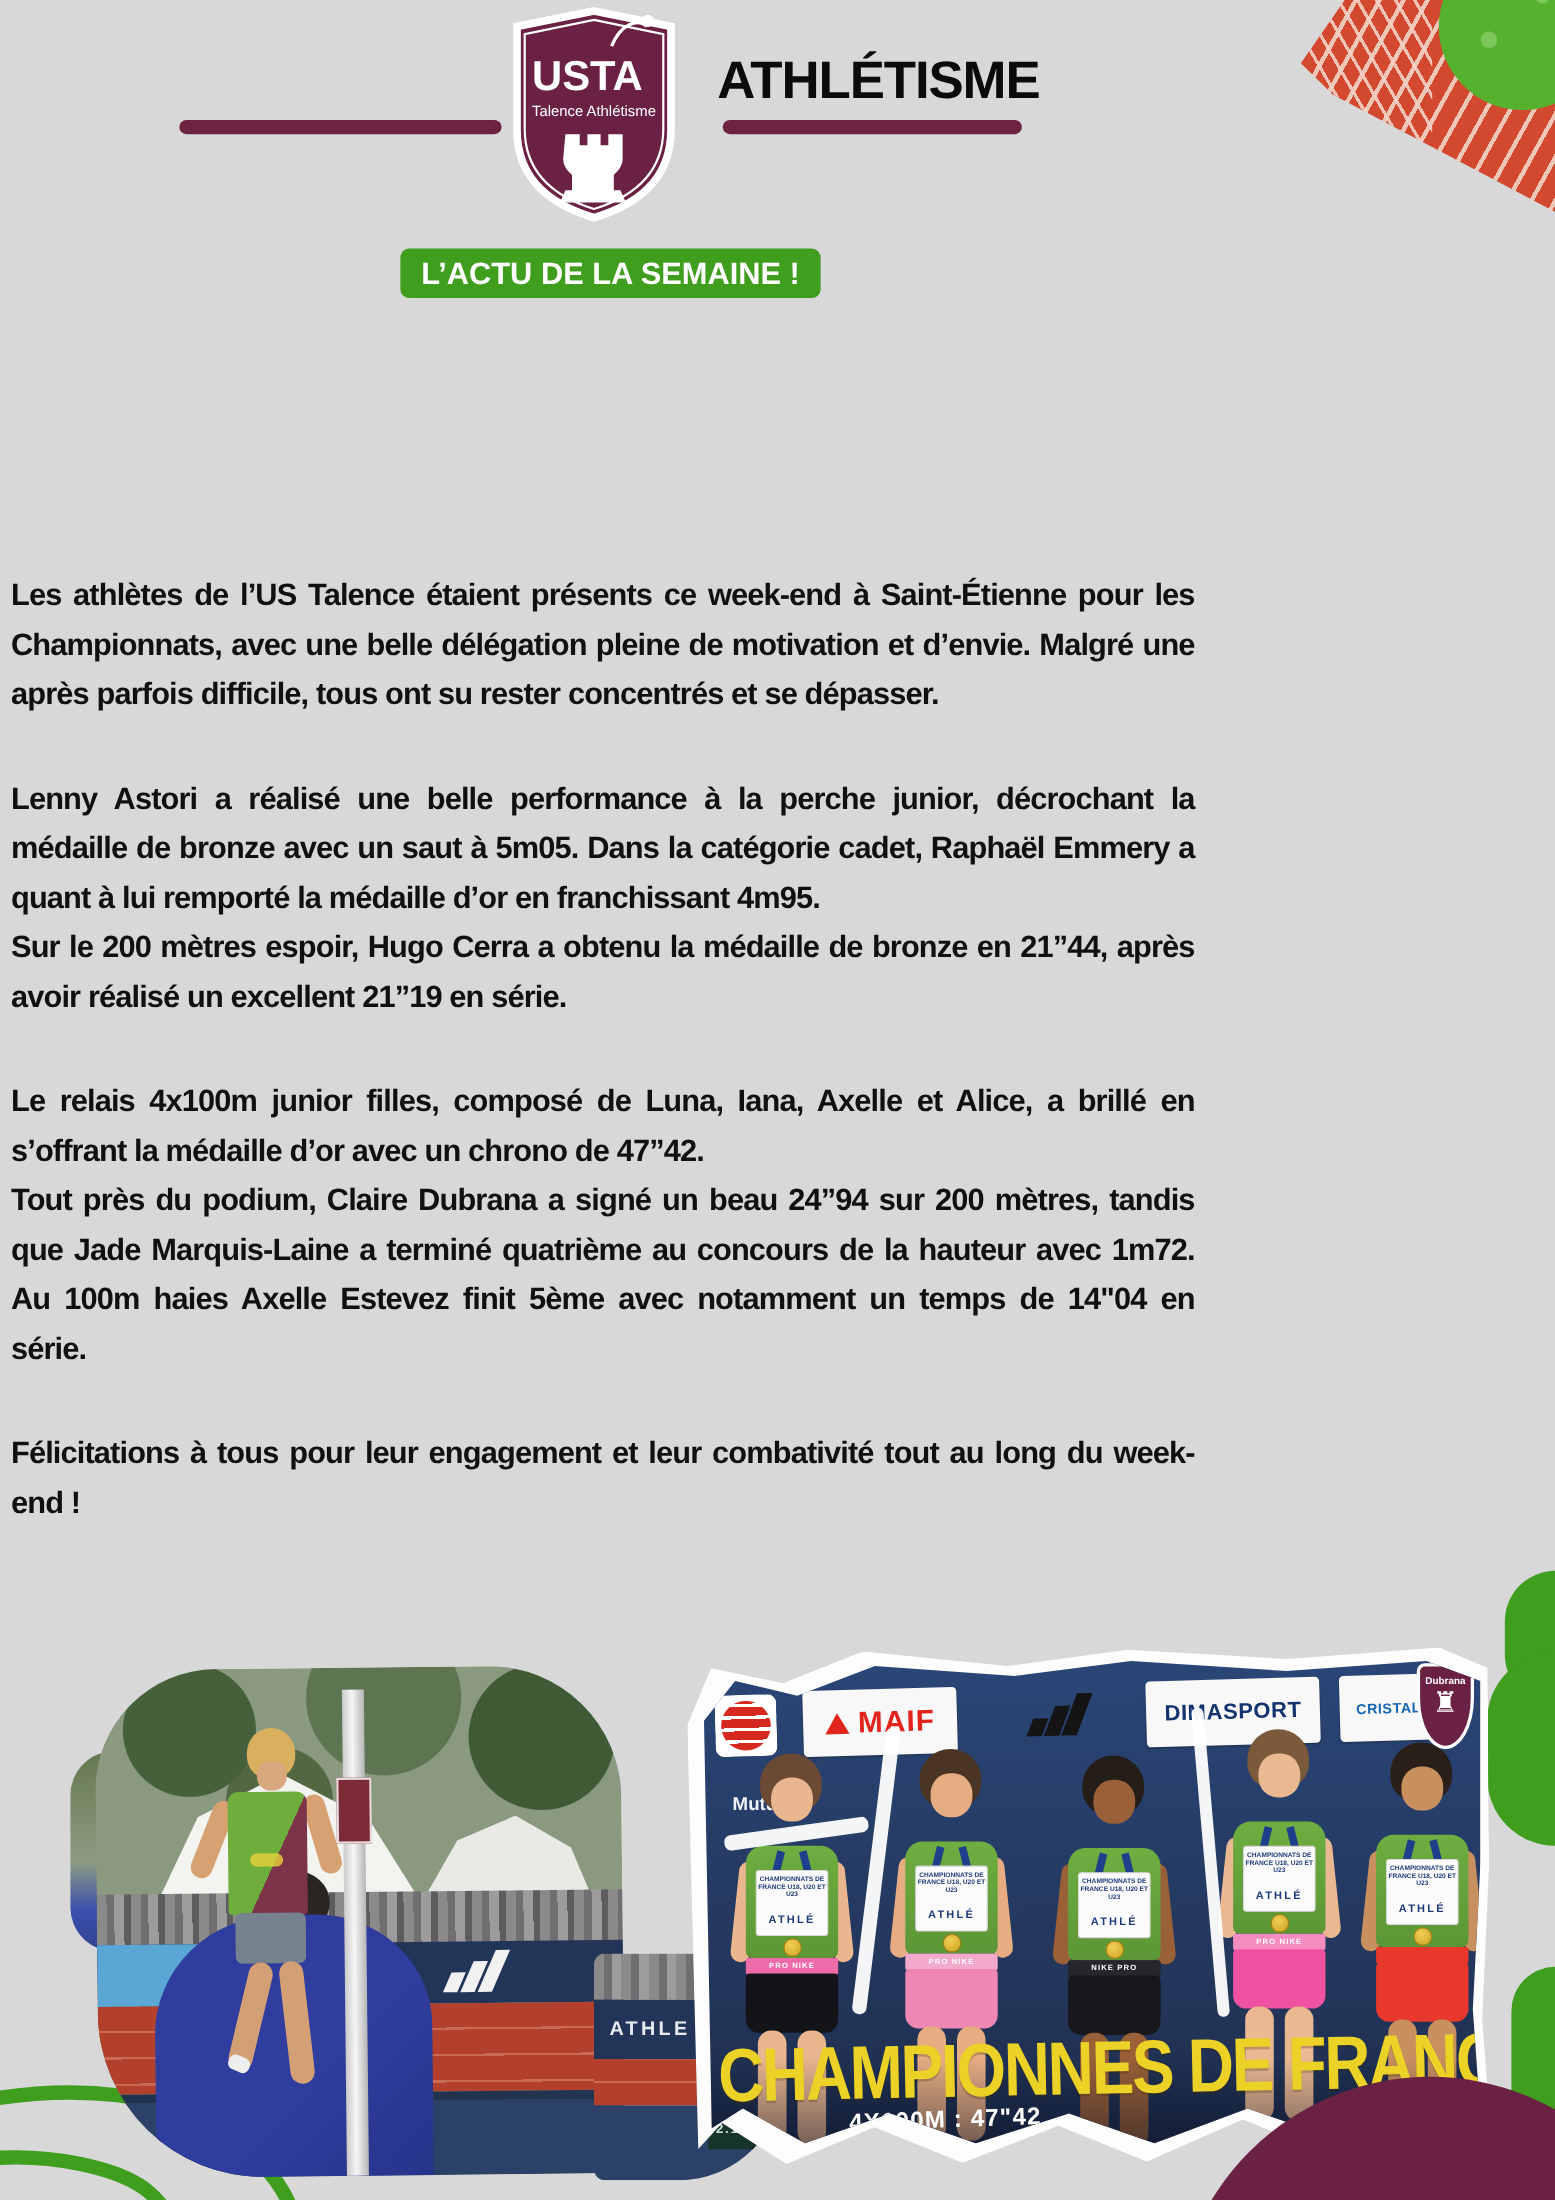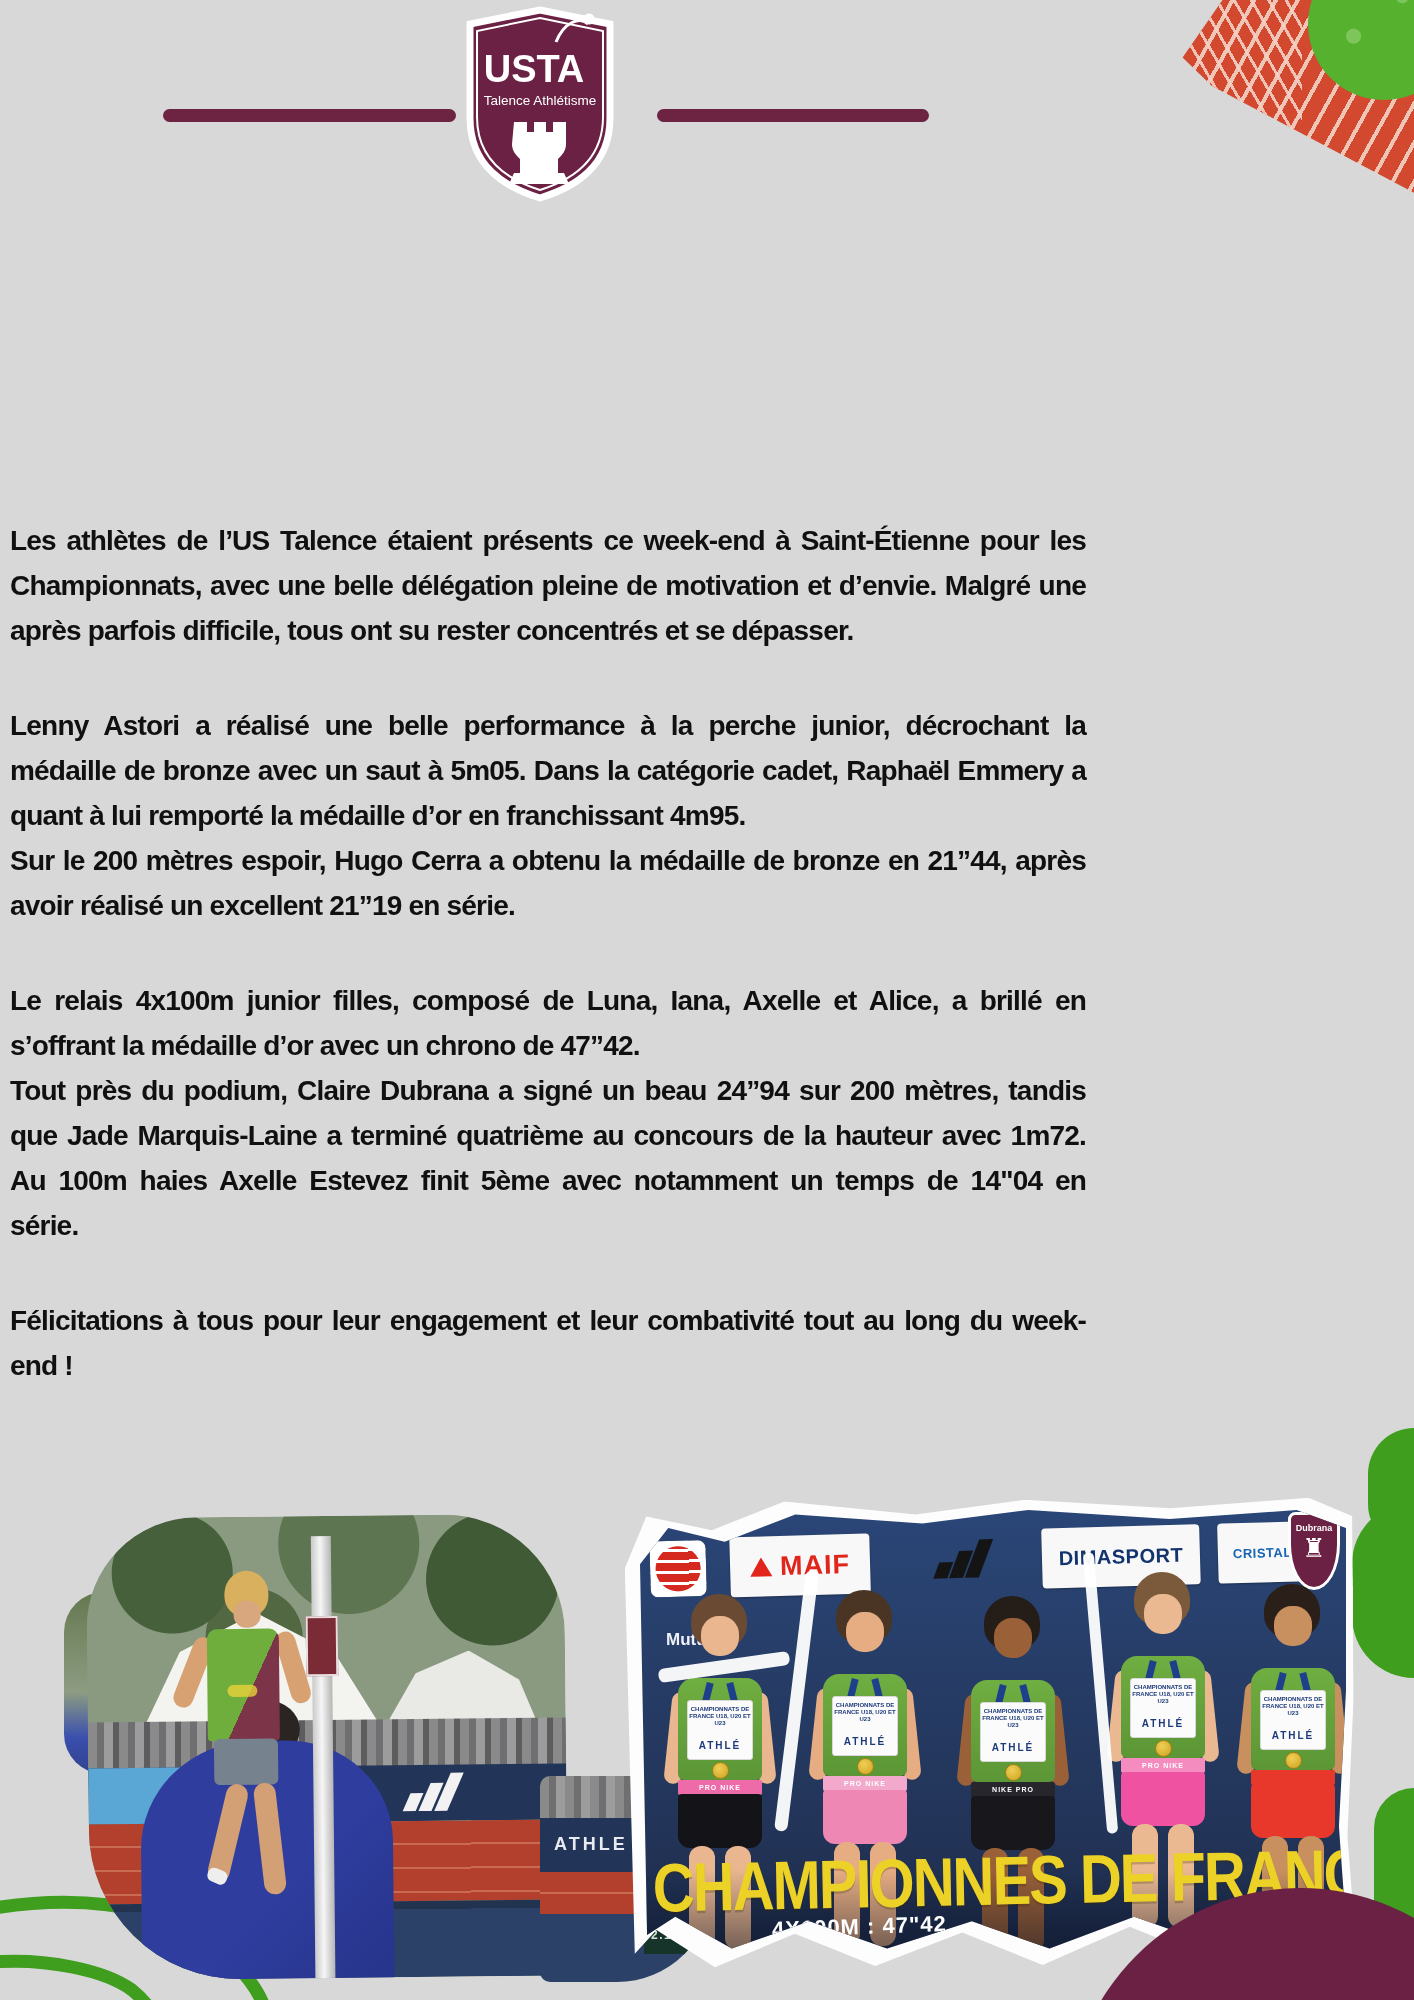--- a/index.html
+++ b/index.html
@@ -190,33 +190,37 @@
 <body>
 
 <div class="page">
 
   <div class="track-deco">
     <i class="track-stripes"></i>
     <i class="track-hatch"></i>
     <i class="track-infield"></i>
   </div>
 
+  <h1 class="club-title right">ATHLÉTISME</h1>
   <i class="title-bar left"></i>
   <i class="title-bar right"></i>
 
   <svg class="club-logo" width="152" height="196" viewBox="0 0 152 196">
     <path d="M76 4 L146 18 L146 112 C146 160 112 181 76 192 C40 181 6 160 6 112 L6 18 Z" fill="#6b2143" stroke="#ffffff" stroke-width="7"></path>
     <path d="M76 12 L139 25 L139 111 C139 154 108 174 76 184 C44 174 13 154 13 111 L13 25 Z" fill="none" stroke="#ffffff" stroke-width="2"></path>
     <text x="70" y="76" text-anchor="middle" fill="#ffffff" font-family="Liberation Sans, sans-serif" font-size="38" font-weight="bold">USTA</text>
     <path d="M92 36 C100 16 116 10 124 18" stroke="#ffffff" stroke-width="3" fill="none"></path>
     <circle cx="125" cy="13" r="5.5" fill="#ffffff"></circle>
     <text x="76" y="99" text-anchor="middle" fill="#ffffff" font-family="Liberation Sans, sans-serif" font-size="13.5">Talence Athlétisme</text>
     <path d="M50 116 h13 v10 h7 v-10 h12 v10 h7 v-10 h13 v22 c0 7 -4 11 -8 15 v14 h6 l5 11 h-60 l5 -11 h6 v-14 c-4 -4 -8 -8 -8 -15 z" fill="#ffffff"></path>
   </svg>
 
+  <div class="banner banner-green">
+    <span>L’ACTU DE LA SEMAINE !</span>
+  </div>
 
   <section class="article">
     <p>Les athlètes de l’US Talence étaient présents ce week-end à Saint-Étienne pour les Championnats, avec une belle délégation pleine de motivation et d’envie. Malgré une après parfois difficile, tous ont su rester concentrés et se dépasser.</p>
     <p>Lenny Astori a réalisé une belle performance à la perche junior, décrochant la médaille de bronze avec un saut à 5m05. Dans la catégorie cadet, Raphaël Emmery a quant à lui remporté la médaille d’or en franchissant 4m95.
 Sur le 200 mètres espoir, Hugo Cerra a obtenu la médaille de bronze en 21”44, après avoir réalisé un excellent 21”19 en série.</p>
     <p>Le relais 4x100m junior filles, composé de Luna, Iana, Axelle et Alice, a brillé en s’offrant la médaille d’or avec un chrono de 47”42.
 Tout près du podium, Claire Dubrana a signé un beau 24”94 sur 200 mètres, tandis que Jade Marquis-Laine a terminé quatrième au concours de la hauteur avec 1m72.  Au 100m haies Axelle Estevez finit 5ème avec notamment  un temps de 14"04 en série.</p>
     <p>Félicitations à tous pour leur engagement et leur combativité tout au long du week-end !</p>
   </section>
 

